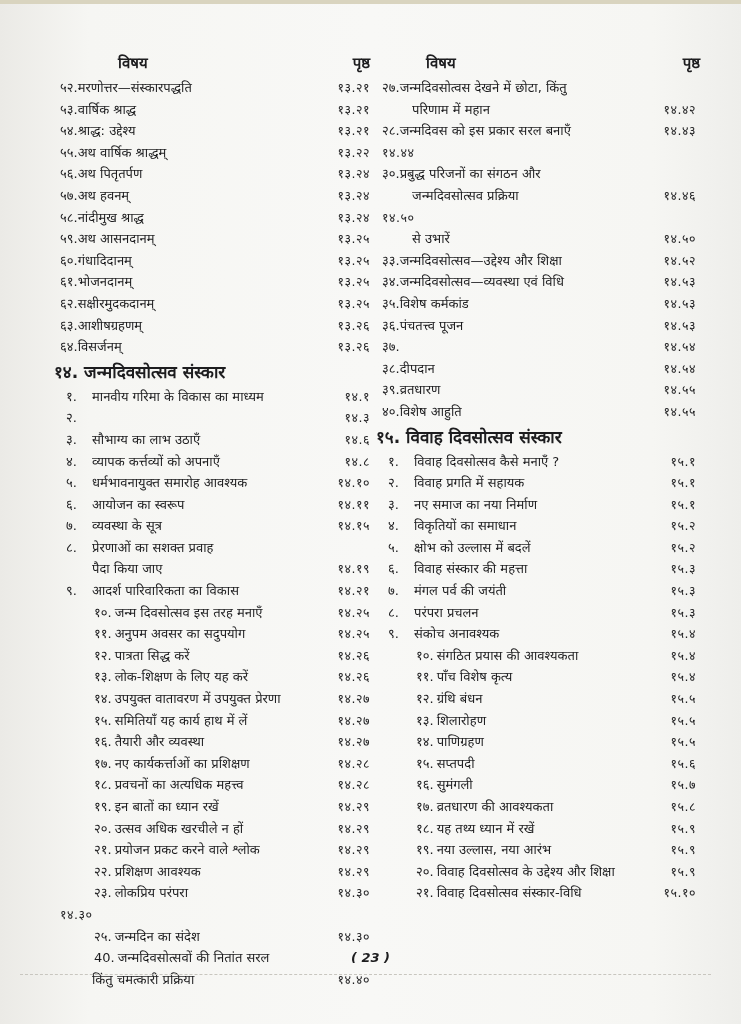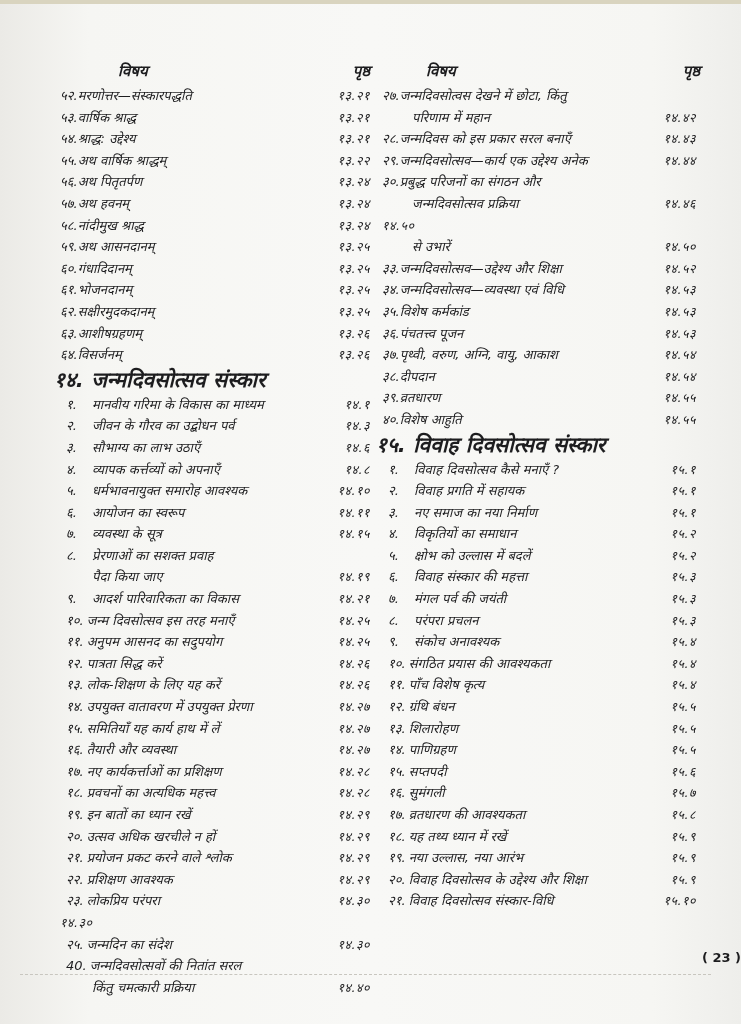--- a/index.html
+++ b/index.html
@@ -12,54 +12,54 @@
   }
   .top-strip {
     position: absolute; left: 0; top: 0; width: 741px; height: 4px;
     background: #d9d4bf;
   }
   .page {
     position: absolute; left: 0; top: 4px; width: 741px; height: 1020px;
     background: linear-gradient(90deg, #ebeae6 0%, #f6f6f3 12%, #f8f8f6 50%, #f6f6f3 88%, #eeeeeb 100%);
   }
   .col {
-    position: absolute; top: 56px; font-style: italic;
+    position: absolute; top: 48px;
   }
   .col-left { left: 60px; width: 300px; }
   .col-right { left: 382px; width: 312px; }
   .col-header {
     display: flex; justify-content: space-between;
     height: 24px; font-weight: bold; font-size: 15px;
     margin-bottom: 1px;
   }
   .col-left .col-header .subject-h { margin-left: 58px; }
   .col-right .col-header .subject-h { margin-left: 44px; }
   .col-left .col-header .page-h { margin-right: -10px; }
   .col-right .col-header .page-h { margin-right: -6px; }
   .row {
     display: flex; align-items: flex-end; justify-content: space-between;
     height: 21.6px; font-size: 13px; line-height: 21.6px; white-space: nowrap;
   }
   .row .left { display: flex; }
   .row .num { display: inline-block; min-width: 0; }
   .sub .num { width: 26px; padding-left: 6px; }
-  .sub.wide .num { width: auto; padding-left: 6px; padding-right: 3px; }
+  .sub.wide .num { width: auto; padding-left: 6px; padding-right: 3px; margin-left: 28px; }
   .row .title { }
   .row .pg { font-size: 12.5px; letter-spacing: 0.5px; }
   .col-left .row .pg { margin-right: -10px; }
   .col-right .row .pg { margin-right: -2px; }
   .cont .title { padding-left: 32px; }
   .col-right .cont .title { padding-left: 30px; }
   .chapter {
-    height: 28px; font-size: 21px; font-weight: bold; line-height: 28px;
+    height: 28px; font-size: 17px; font-weight: bold; line-height: 28px;
     margin-left: -6px;
   }
   .page-number {
     position: absolute; left: 0; width: 741px; top: 946px;
-    text-align: right; font-size: 13px; font-weight: bold;
+    text-align: center; font-size: 13px; font-weight: bold; font-style: italic;
   }
   .foot-rule {
     position: absolute; left: 20px; right: 30px; top: 970px;
     border-top: 1px dashed #c8c6bf;
   }
 </style>
 </head>
 <body>
 
 <div class="top-strip"></div>
@@ -166,21 +166,20 @@
         <div class="row sub">
           <span class="left">
             <span class="num">१.</span>
             <span class="title">मानवीय गरिमा के विकास का माध्यम</span>
           </span>
           <span class="pg">१४.१</span>
         </div>
         <div class="row sub">
           <span class="left">
             <span class="num">२.</span>
-            <span class="title">जीवन के गौरव का उद्बोधन पर्व</span>
           </span>
           <span class="pg">१४.३</span>
         </div>
         <div class="row sub">
           <span class="left">
             <span class="num">३.</span>
             <span class="title">सौभाग्य का लाभ उठाएँ</span>
           </span>
           <span class="pg">१४.६</span>
         </div>
@@ -235,21 +234,21 @@
         <div class="row sub wide">
           <span class="left">
             <span class="num">१०.</span>
             <span class="title">जन्म दिवसोत्सव इस तरह मनाएँ</span>
           </span>
           <span class="pg">१४.२५</span>
         </div>
         <div class="row sub wide">
           <span class="left">
             <span class="num">११.</span>
-            <span class="title">अनुपम आसनद का सदुपयोग</span>
+            <span class="title">अनुपम अवसर का सदुपयोग</span>
           </span>
           <span class="pg">१४.२५</span>
         </div>
         <div class="row sub wide">
           <span class="left">
             <span class="num">१२.</span>
             <span class="title">पात्रता सिद्ध करें</span>
           </span>
           <span class="pg">१४.२६</span>
         </div>
@@ -376,24 +375,20 @@
           <span class="pg">१४.४२</span>
         </div>
         <div class="row item">
           <span class="left">
             <span class="num">२८.</span>
             <span class="title">जन्मदिवस को इस प्रकार सरल बनाएँ</span>
           </span>
           <span class="pg">१४.४३</span>
         </div>
         <div class="row item">
-          <span class="left">
-            <span class="num">२९.</span>
-            <span class="title">जन्मदिवसोत्सव—कार्य एक उद्देश्य अनेक</span>
-          </span>
           <span class="pg">१४.४४</span>
         </div>
         <div class="row item">
           <span class="left">
             <span class="num">३०.</span>
             <span class="title">प्रबुद्ध परिजनों का संगठन और</span>
           </span>
           <span class="pg"></span>
         </div>
         <div class="row cont">
@@ -435,21 +430,20 @@
         <div class="row item">
           <span class="left">
             <span class="num">३६.</span>
             <span class="title">पंचतत्त्व पूजन</span>
           </span>
           <span class="pg">१४.५३</span>
         </div>
         <div class="row item">
           <span class="left">
             <span class="num">३७.</span>
-            <span class="title">पृथ्वी, वरुण, अग्नि, वायु, आकाश</span>
           </span>
           <span class="pg">१४.५४</span>
         </div>
         <div class="row item">
           <span class="left">
             <span class="num">३८.</span>
             <span class="title">दीपदान</span>
           </span>
           <span class="pg">१४.५४</span>
         </div>

